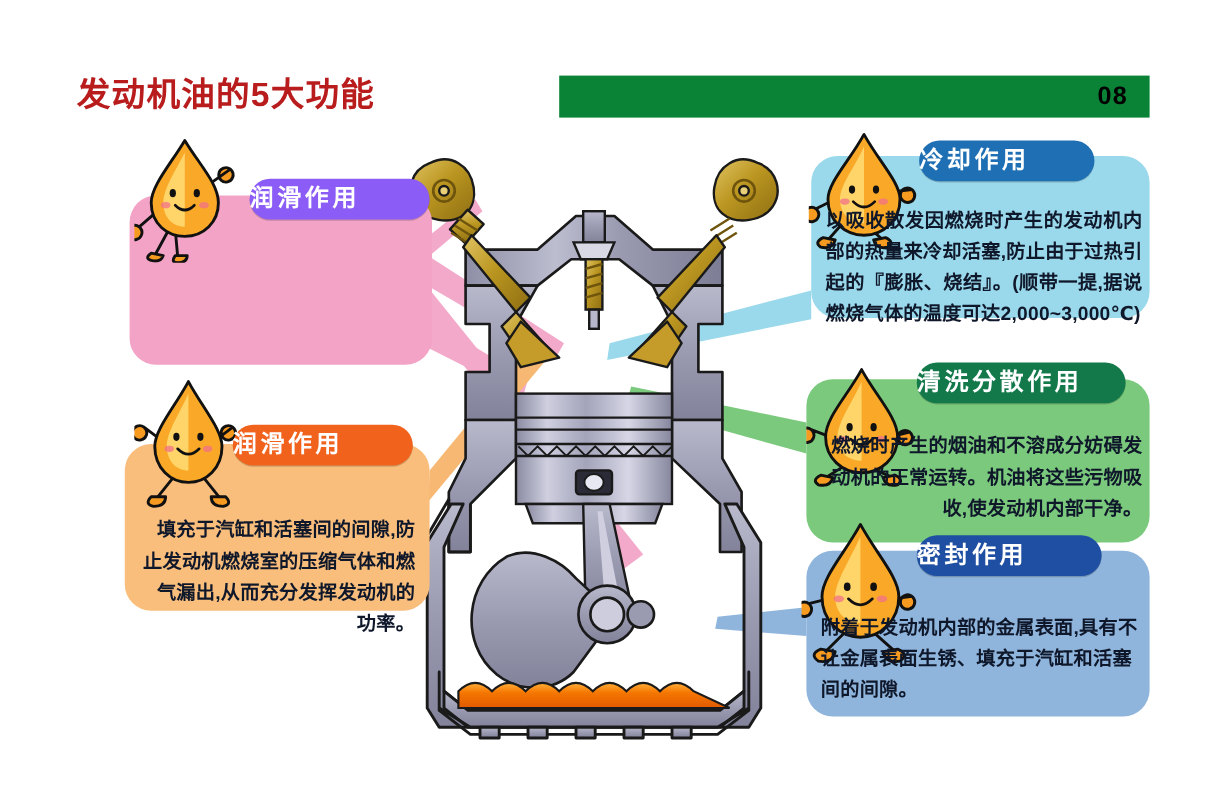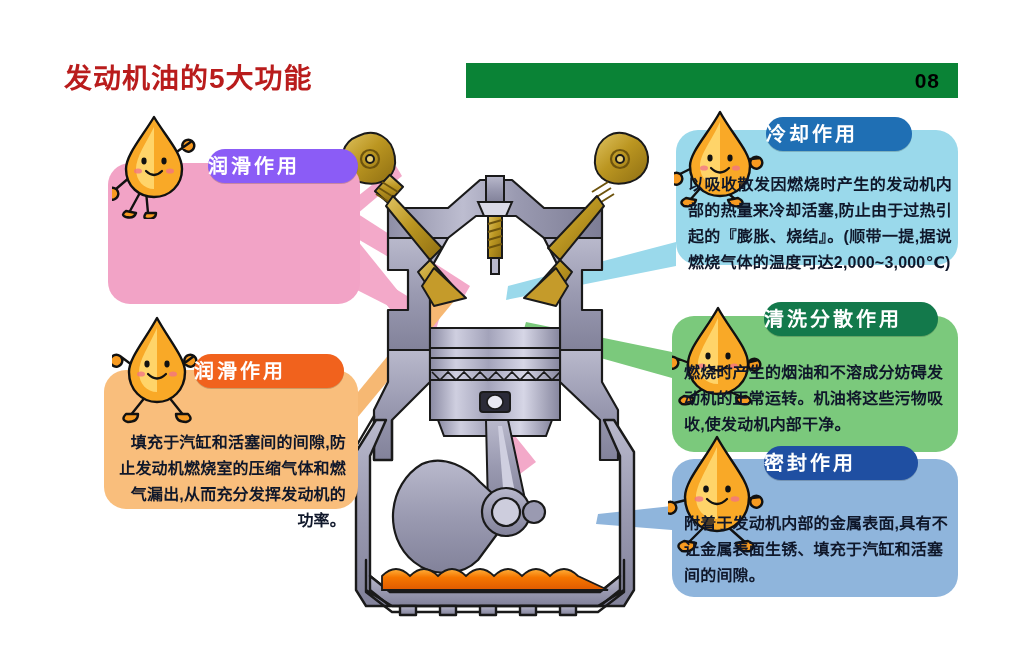--- a/index.html
+++ b/index.html
@@ -73,21 +73,21 @@
   #card-sealing .body{left:14px;top:60px;width:228px;text-align:right;}
   #card-sealing .mascot{left:8px;top:-58px;width:90px;height:112px;}
 
   #card-cooling{left:676px;top:130px;width:282px;height:135px;background:#9AD9EB;}
   #card-cooling .pill{left:90px;top:-13px;width:146px;background:#1F6FB4;}
   #card-cooling .body{left:12px;top:42px;width:264px;text-align:justify;text-indent:0;}
   #card-cooling .mascot{left:-2px;top:-22px;width:92px;height:106px;}
 
   #card-cleaning{left:672px;top:296px;width:286px;height:136px;background:#7BC97C;margin-top:20px;}
   #card-cleaning .pill{left:92px;top:-14px;width:174px;background:#13794B;}
-  #card-cleaning .body{left:12px;top:44px;width:268px;}
+  #card-cleaning .body{left:12px;top:44px;width:268px;text-align:right;}
   #card-cleaning .mascot{left:0px;top:-14px;width:92px;height:112px;}
 
   #card-rust{left:672px;top:459px;width:286px;height:138px;background:#8FB5DC;}
   #card-rust .pill{left:92px;top:-13px;width:154px;background:#1F4FA2;}
   #card-rust .body{left:12px;top:52px;width:268px;}
   #card-rust .mascot{left:-4px;top:-28px;width:98px;height:124px;}
 </style>
 </head>
 <body>
 

